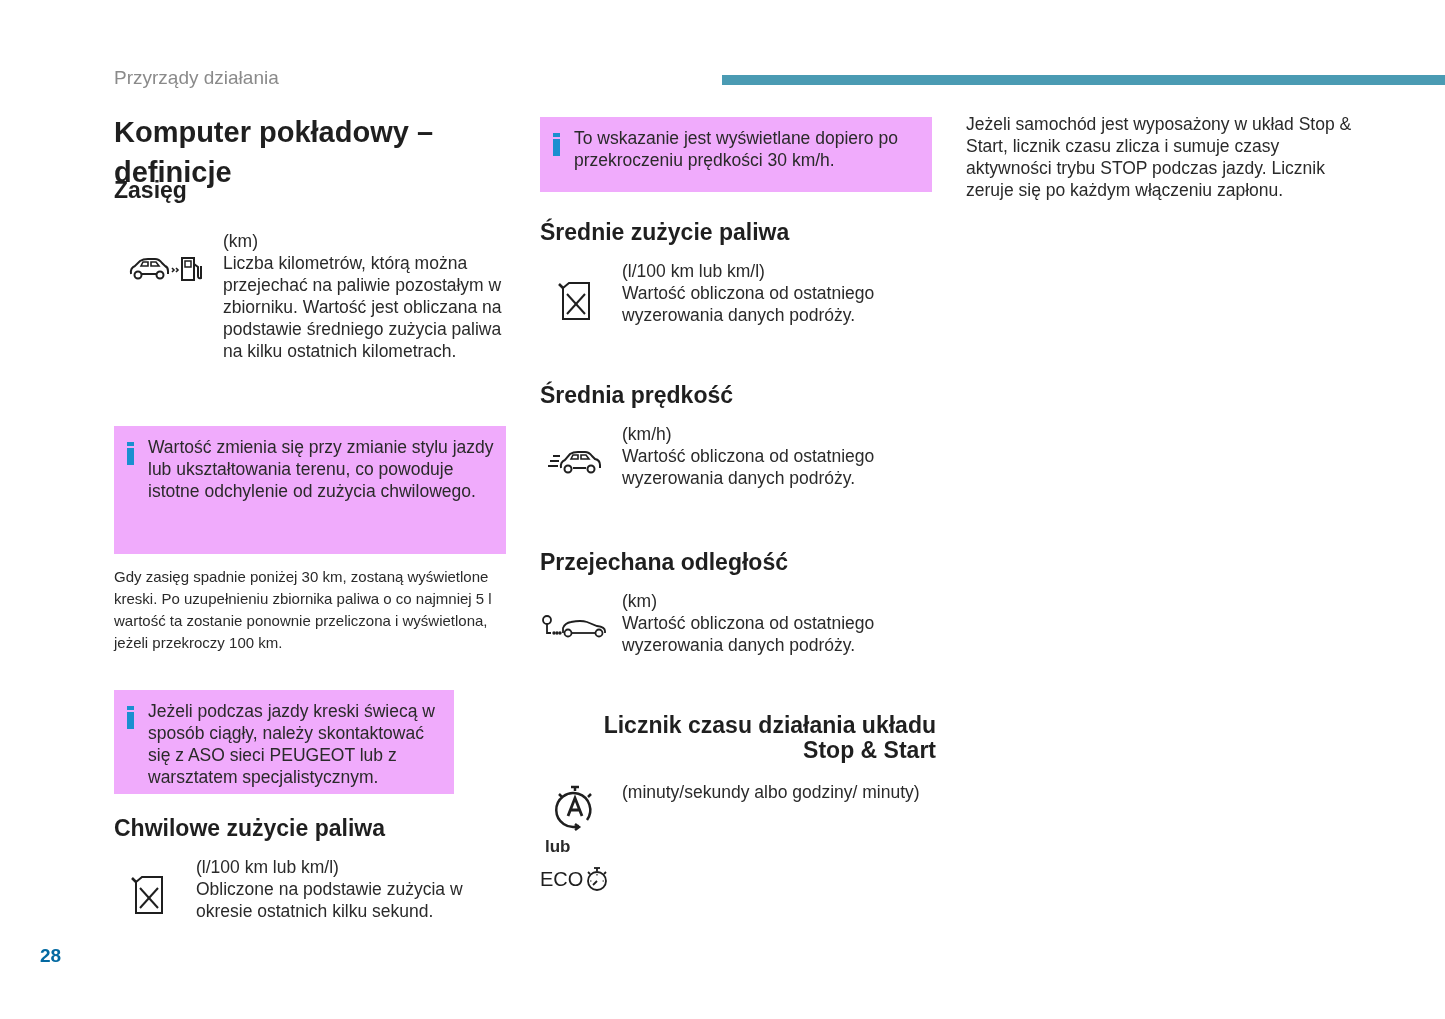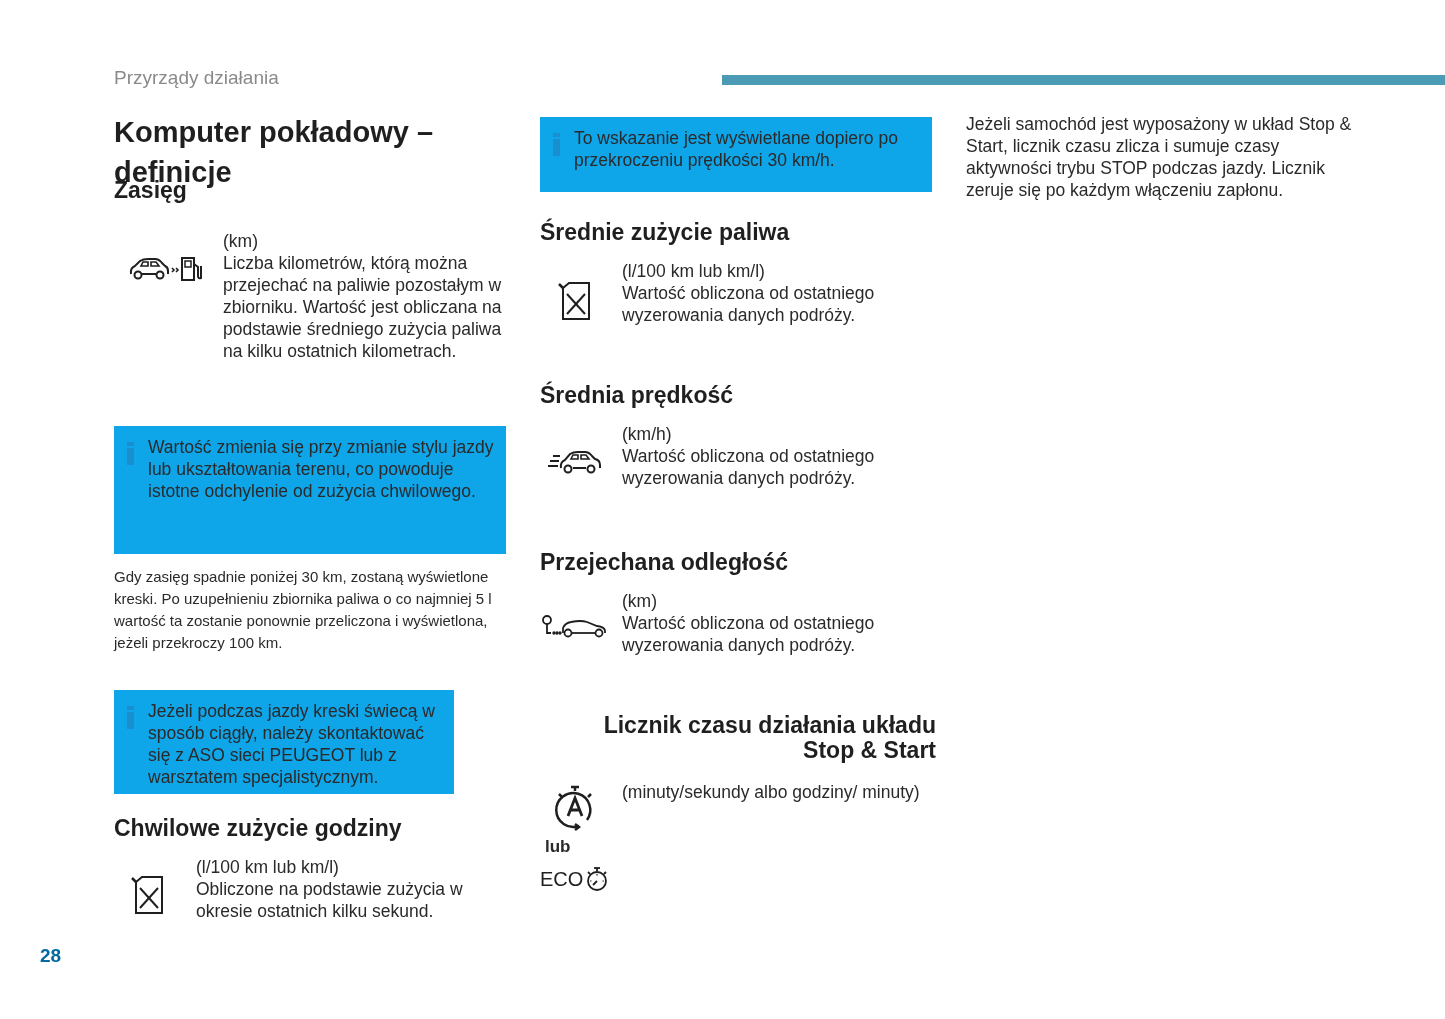--- a/index.html
+++ b/index.html
@@ -4,21 +4,21 @@
 <style>
   html, body { margin: 0; padding: 0; background: #ffffff; }
   body { width: 1445px; height: 1019px; position: relative; overflow: hidden;
          font-family: "Liberation Sans", sans-serif; color: #1f1f1f; }
   .abs { position: absolute; }
   .section-label { left: 114px; top: 67px; font-size: 19px; color: #8a8a8a; }
   .top-bar { left: 722px; top: 75px; width: 723px; height: 10px; background: #4a9bb3; }
   .page-title { left: 114px; top: 112px; width: 400px; font-size: 29px; font-weight: bold; line-height: 40px; color: #1f1f1f; }
   h2.h { margin: 0; font-size: 23px; font-weight: bold; color: #1f1f1f; line-height: 25px; }
   .body-text { font-size: 17.5px; line-height: 22px; color: #2a2a2a; }
-  .info-box { background: #0ea5e9; }
+  .info-box { background: #f0abfc; }
   .info-icon { position: absolute; left: 13px; width: 7px; }
   .info-icon .dot { width: 7px; height: 4px; background: #1a8fd0; margin-bottom: 2px; }
   .info-icon .stem { width: 7px; height: 17px; background: #1a8fd0; }
   .info-text { position: absolute; left: 34px; right: 10px; }
   .icon svg { display: block; }
   .page-number { left: 40px; top: 945px; font-size: 19px; font-weight: bold; color: #0369a1; }
   .lub { font-size: 17px; font-weight: bold; color: #2a2a2a; }
 </style>
 </head>
 <body>
@@ -59,21 +59,21 @@
 <div class="abs body-text" style="left:114px; top:566px; width:385px; font-size:15px;">Gdy zasięg spadnie poniżej 30 km, zostaną wyświetlone kreski. Po uzupełnieniu zbiornika paliwa o co najmniej 5 l wartość ta zostanie ponownie przeliczona i wyświetlona, jeżeli przekroczy 100 km.</div>
 
 <div class="abs info-box" style="left:114px; top:690px; width:340px; height:104px;">
   <div class="info-icon" style="top:16px;">
       <div class="dot"></div>
       <div class="stem"></div>
     </div>
   <div class="info-text body-text" style="top:10px;">Jeżeli podczas jazdy kreski świecą w sposób ciągły, należy skontaktować się z ASO sieci PEUGEOT lub z warsztatem specjalistycznym.</div>
 </div>
 
-<h2 class="abs h" style="left:114px; top:816px;">Chwilowe zużycie godziny</h2>
+<h2 class="abs h" style="left:114px; top:816px;">Chwilowe zużycie paliwa</h2>
 <div class="abs icon" style="left:130px; top:874px;">
   <svg width="36" height="42" viewBox="0 0 36 42" fill="none" stroke="#1f1f1f" stroke-width="2">
     <path d="M6 8 L12 3 L32 3 L32 39 L6 39 Z"></path>
     <path d="M2 4 L6 8" stroke-width="2.5"></path>
     <line x1="10" y1="14" x2="28" y2="34"></line>
     <line x1="28" y1="14" x2="10" y2="34"></line>
   </svg>
 </div>
 <div class="abs body-text" style="left:196px; top:856px; width:300px;">
   <div>(l/100 km lub km/l)</div>

